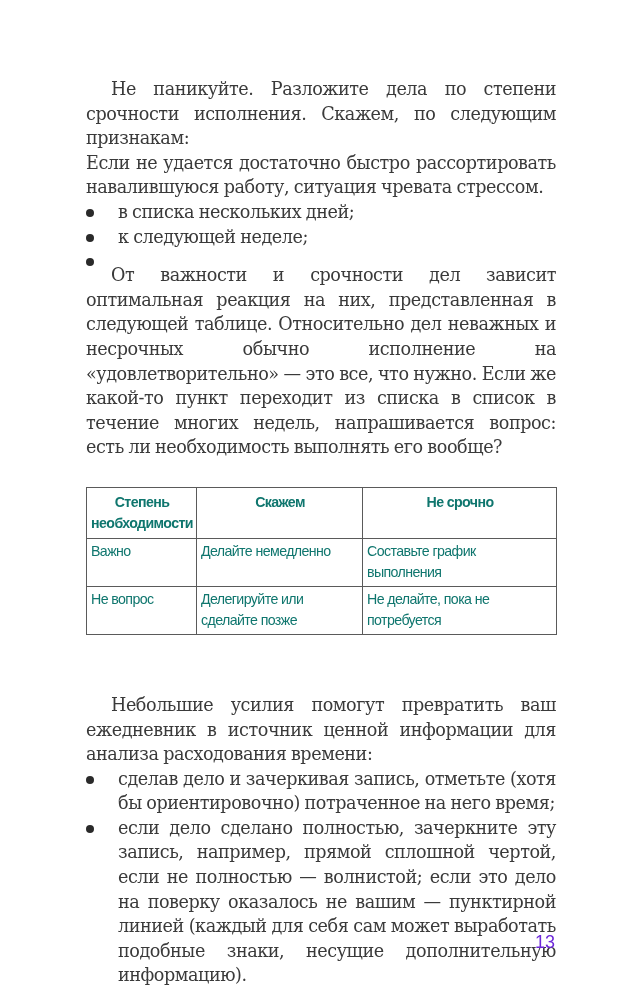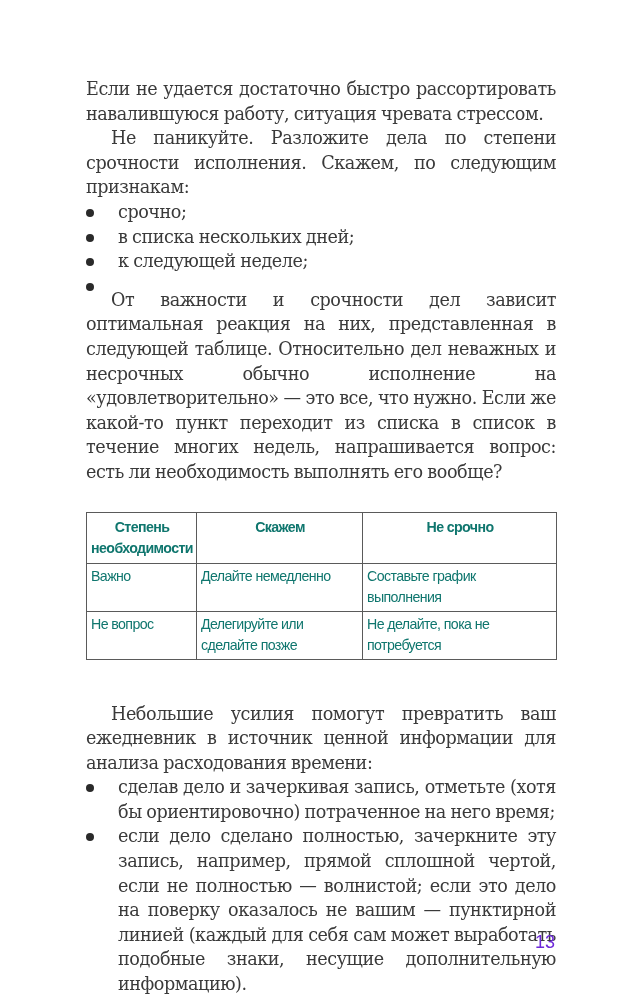--- a/index.html
+++ b/index.html
@@ -78,42 +78,41 @@
       font-weight: bold;
       text-align: center;
       padding-top: 4px;
       padding-bottom: 4px;
     }
     table.matrix td { text-align: left; }
     col.c1 { width: 110px; }
     col.c2 { width: 166px; }
     col.c3 { width: 194px; }
 
-    .para-after-table { margin-top: 42px; }
+    .para-after-table { margin-top: 58px; }
     .list2 { margin-top: 1px; }
 
     .page-number {
       position: absolute;
       right: 82px;
       top: 932px;
       font-family: "Liberation Sans", "DejaVu Sans", sans-serif;
       font-size: 18px;
       color: #6d28d9;
     }
   </style>
 </head>
 <body>
 
 <div class="page">
 
+  <p class="para indent">Не паникуйте. Разложите дела по степени срочности исполнения. Скажем, по следующим признакам:</p>
   <p class="para">Если не удается достаточно быстро рассортировать навалившуюся работу, ситуация чревата стрессом.</p>
-  <p class="para indent">Не паникуйте. Разложите дела по степени срочности исполнения. Скажем, по следующим признакам:</p>
 
   <ul class="bullets list1">
-    <li><span class="bullet"></span><span>срочно;</span></li>
     <li><span class="bullet"></span><span>в списка нескольких дней;</span></li>
     <li><span class="bullet"></span><span>к следующей неделе;</span></li>
     <li><span class="bullet"></span></li>
   </ul>
 
   <p class="para indent para-after-list1">От важности и срочности дел зависит оптимальная реакция на них, представленная в следующей таблице. Относительно дел неважных и несрочных обычно исполнение на «удовлетворительно» — это все, что нужно. Если же какой-то пункт переходит из списка в список в течение многих недель, напрашивается вопрос: есть ли необходимость выполнять его вообще?</p>
 
   <table class="matrix">
     <colgroup>
         <col class="c1">

